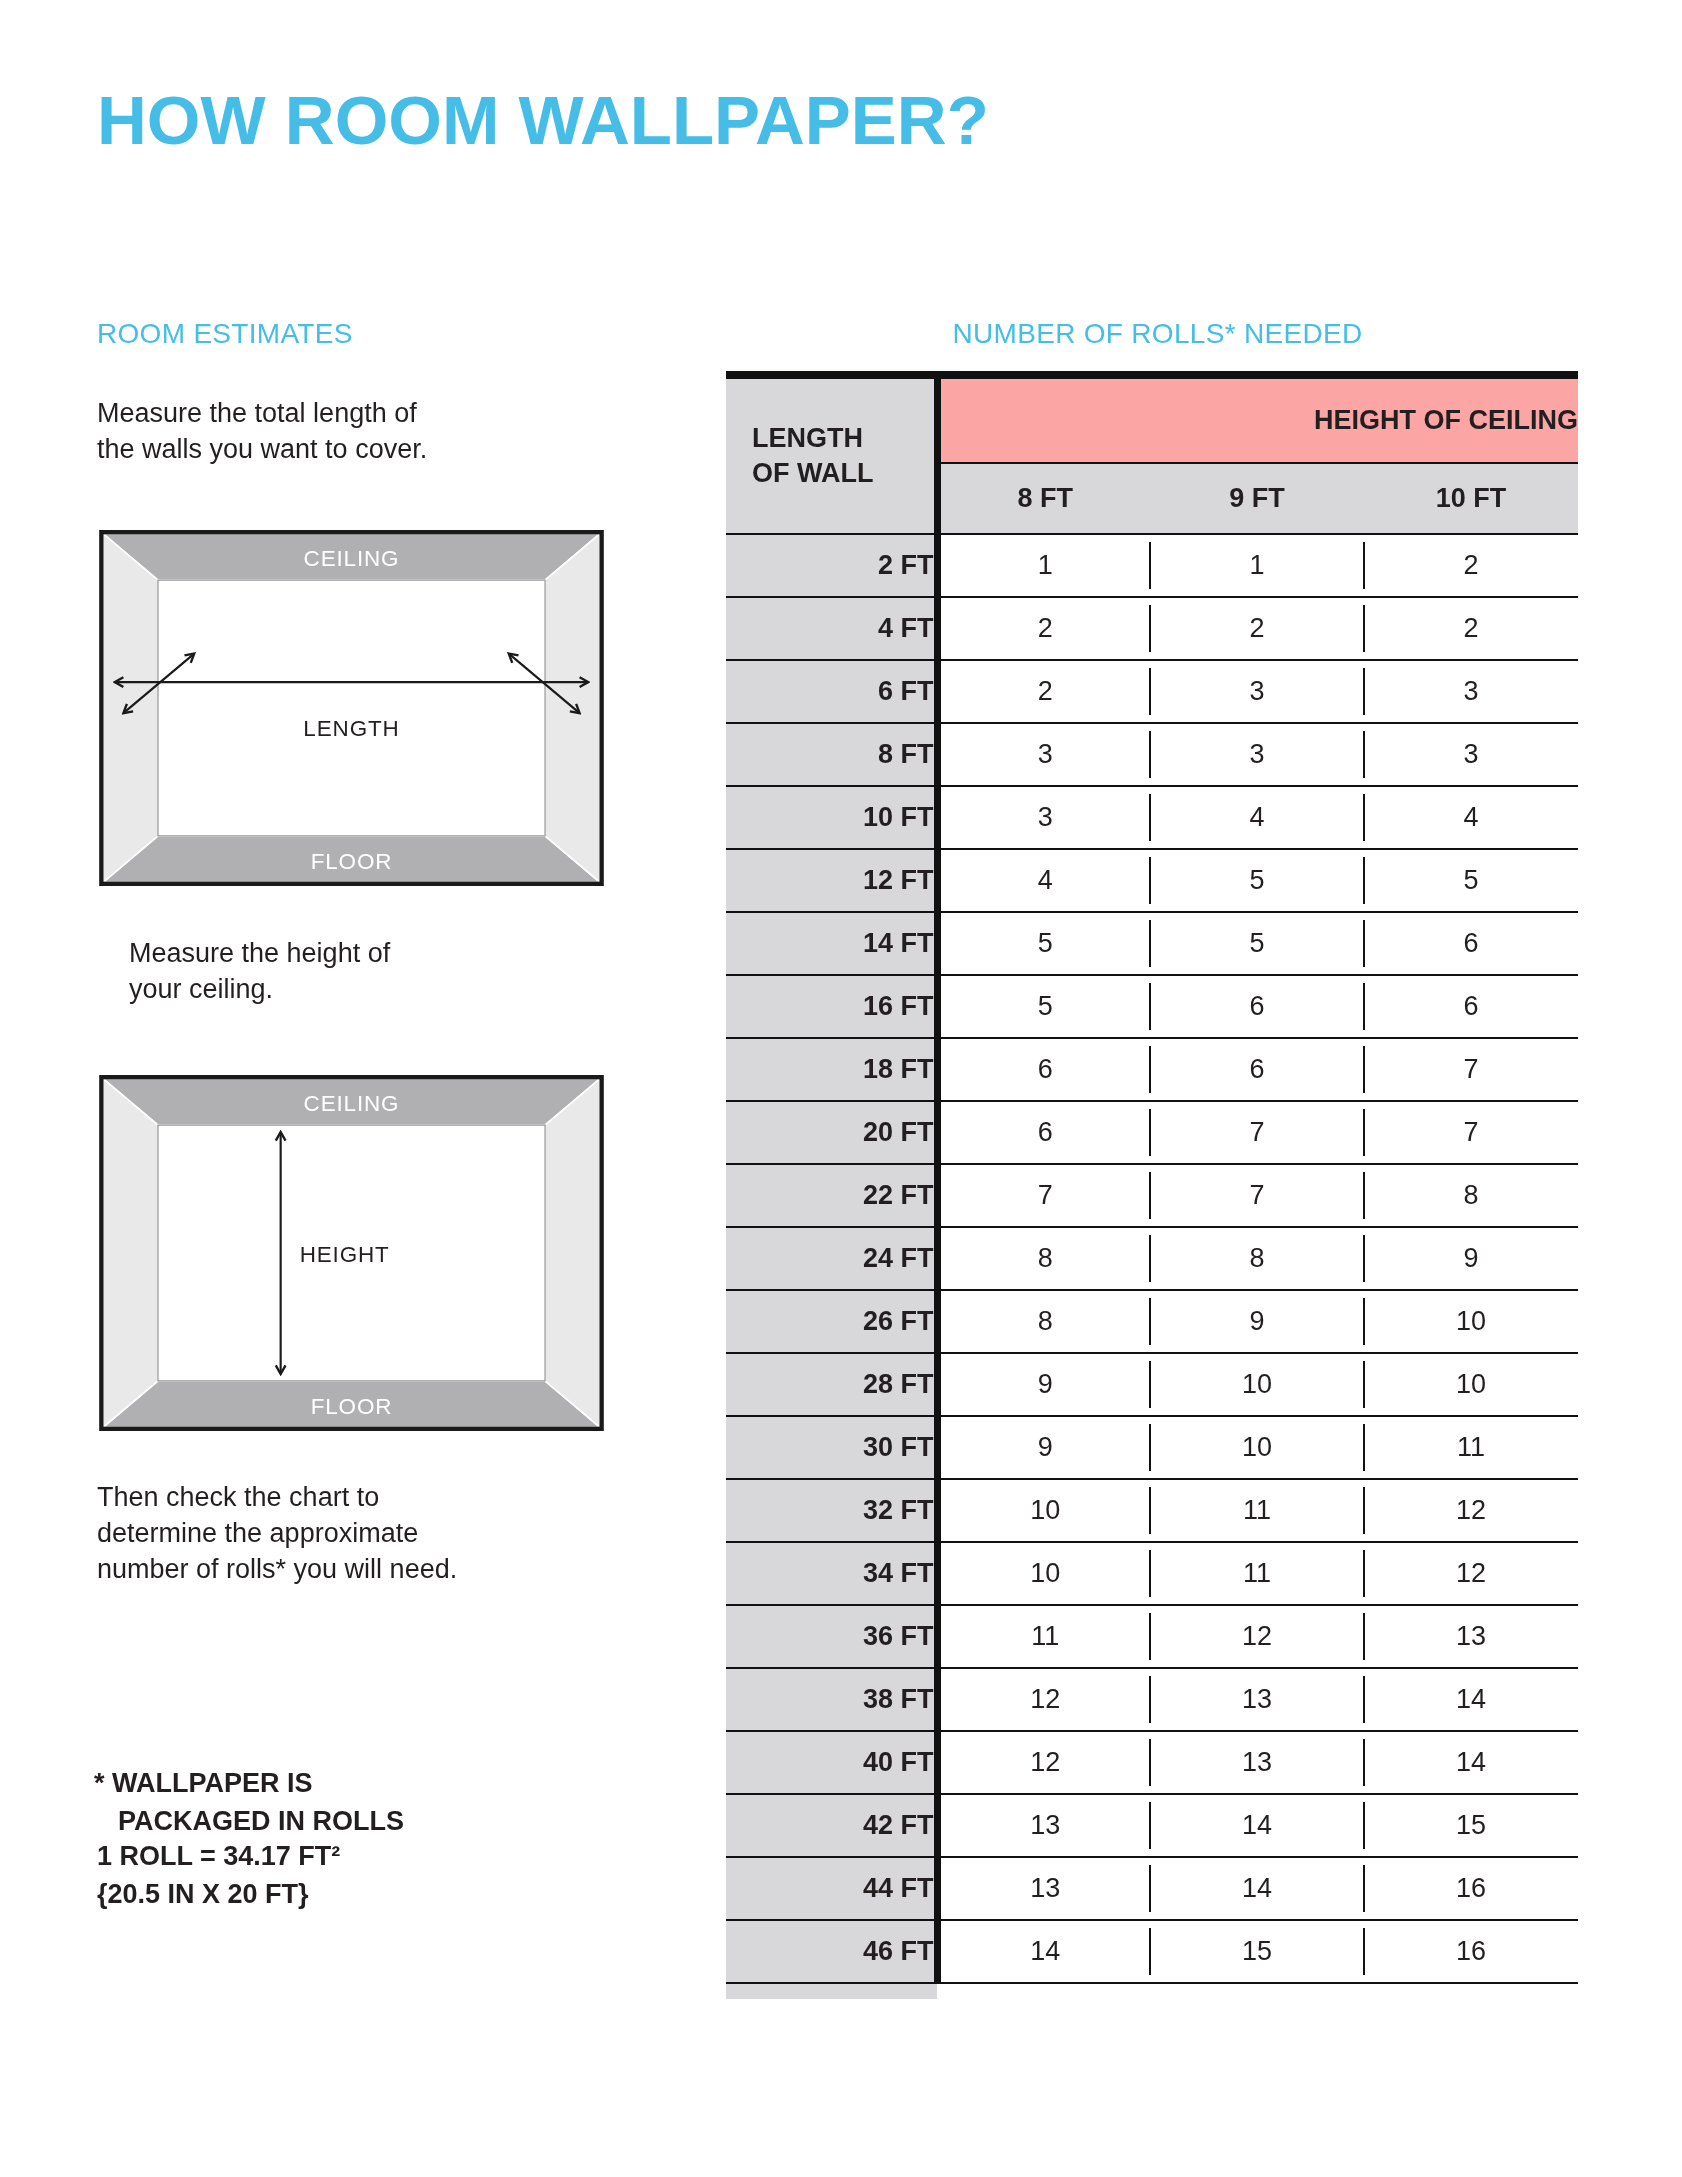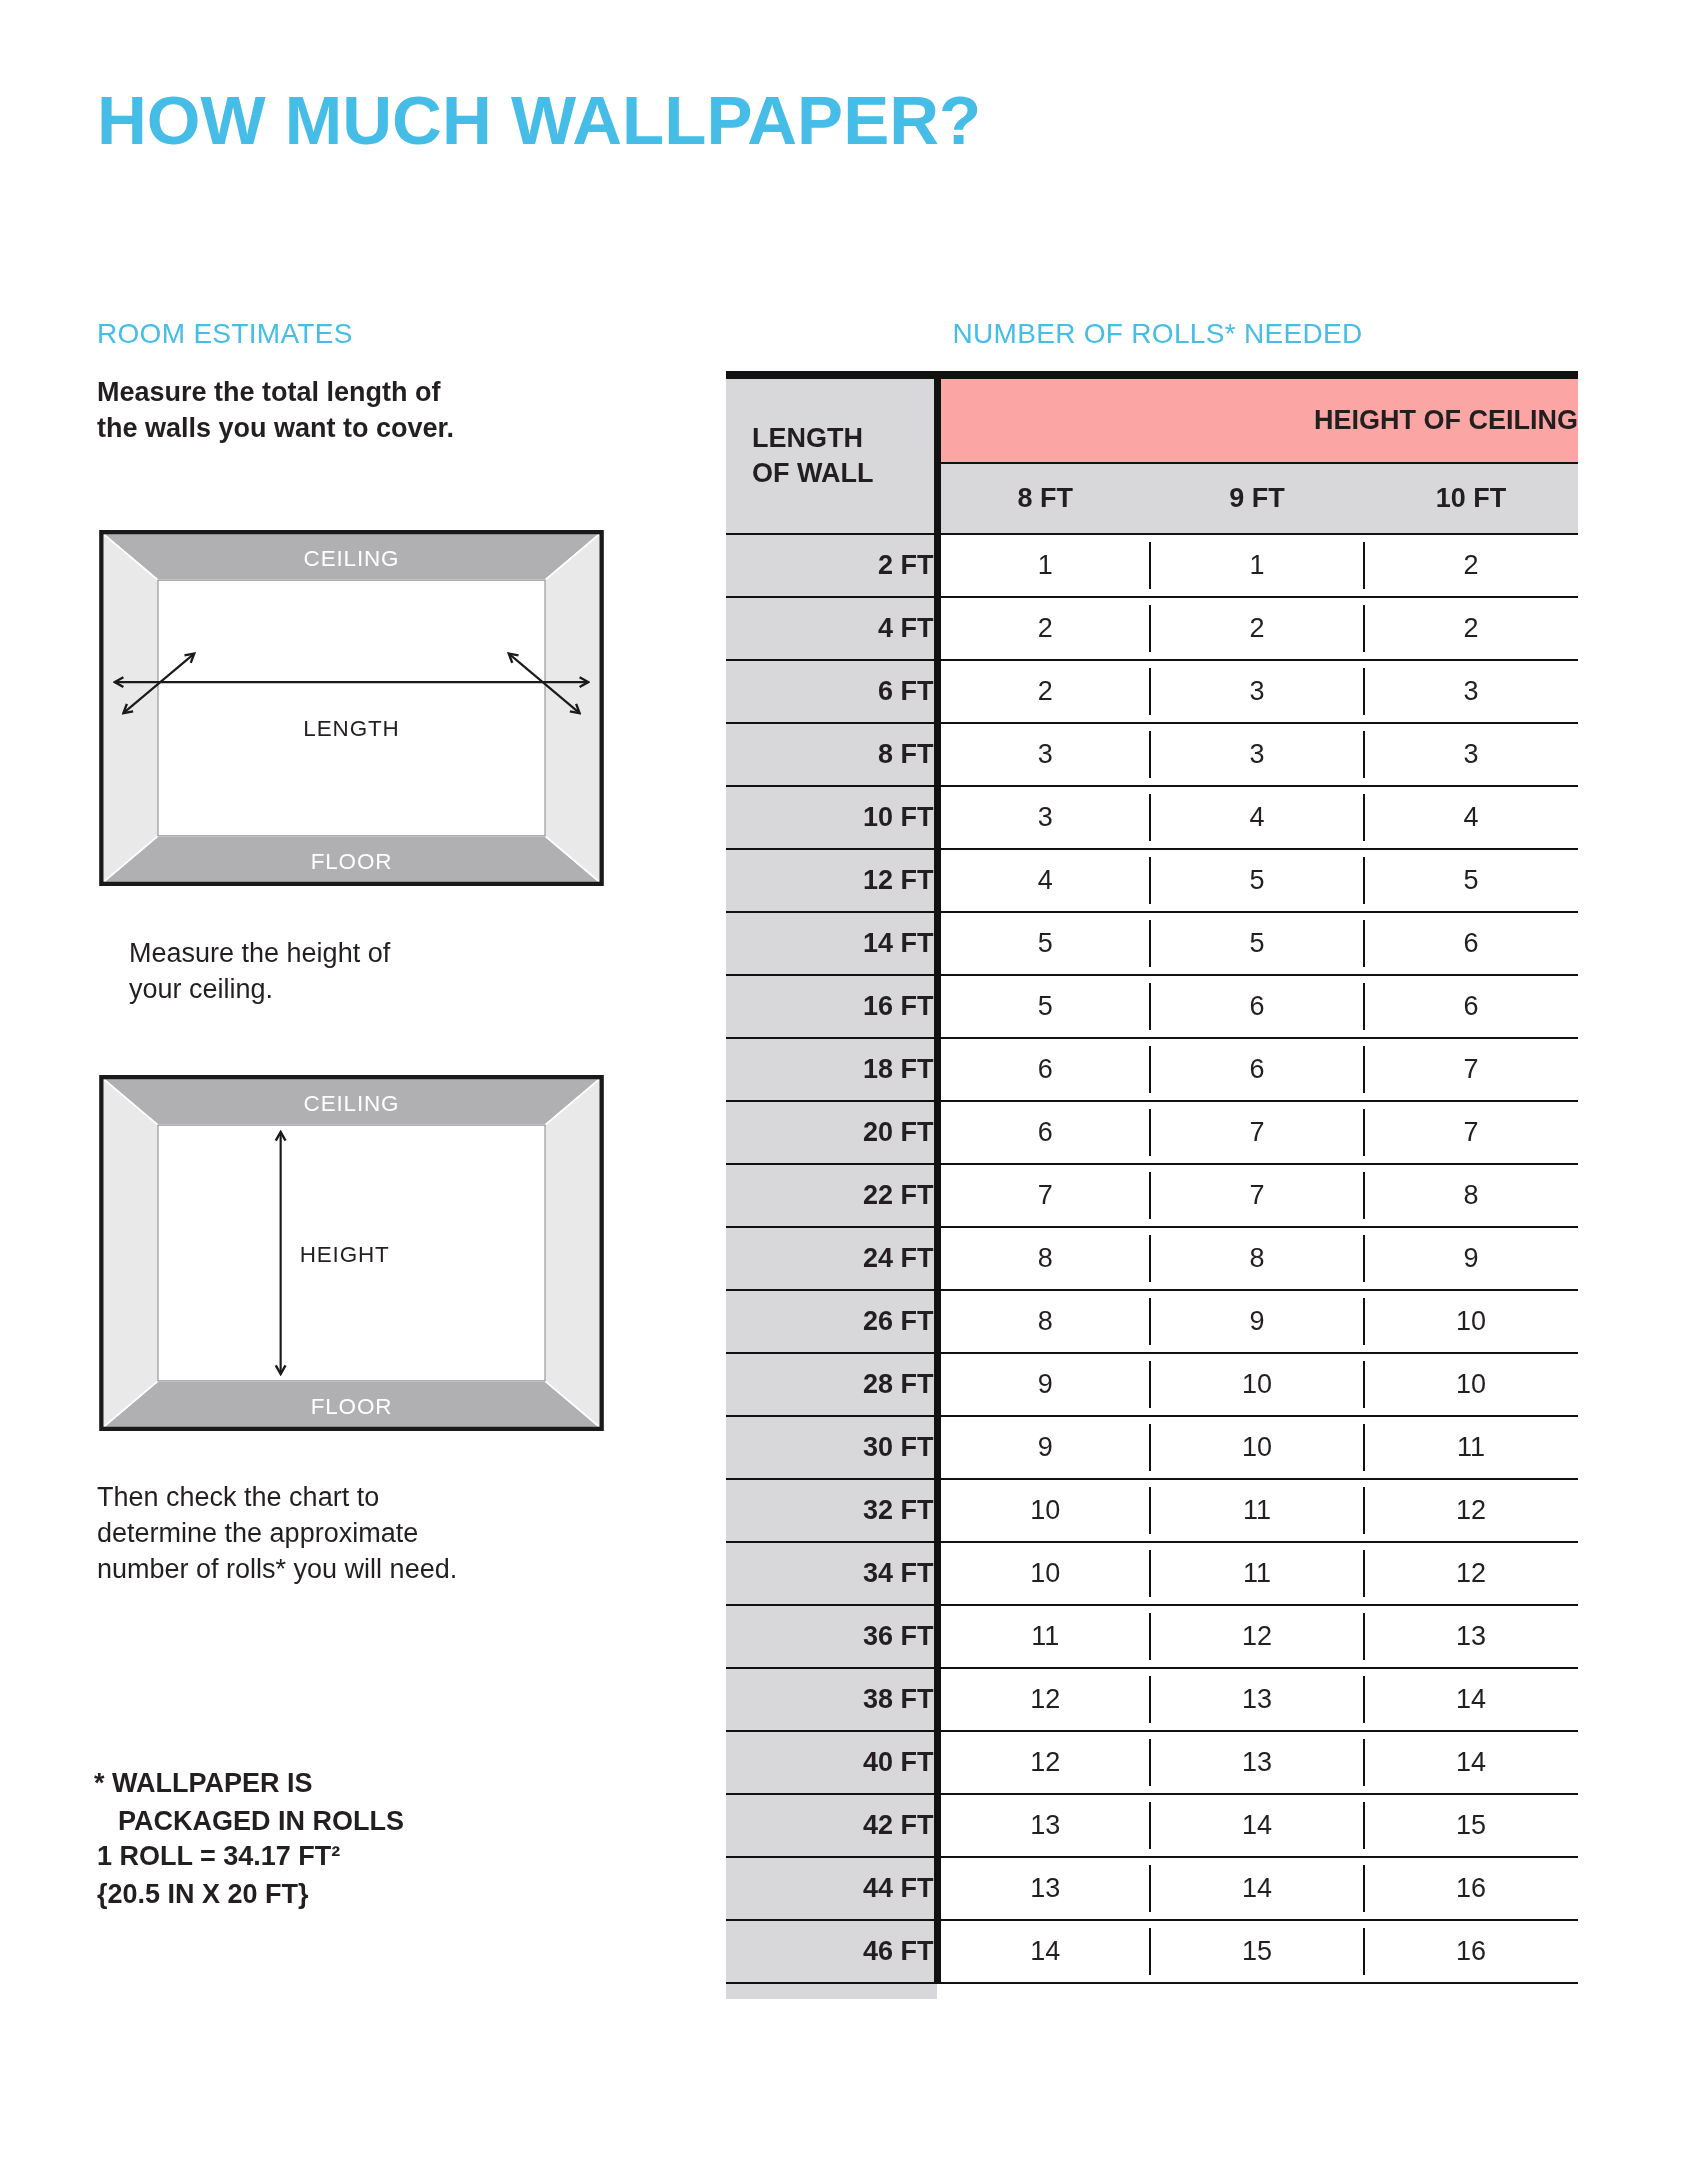--- a/index.html
+++ b/index.html
@@ -7,21 +7,21 @@
   body { font-family:"Liberation Sans","DejaVu Sans",sans-serif; color:#231F20; }
   .page { position:relative; width:1683px; height:2177px; background:#ffffff; overflow:hidden; }
 
   .main-title { position:absolute; left:97px; top:81px; font-size:69px; font-weight:bold; color:#45BDE7; }
 
   .section-heading { font-size:28px; font-weight:normal; color:#45BDE7; letter-spacing:0.3px; }
   .left-heading { position:absolute; left:97px; top:318px; }
   .right-heading { position:absolute; left:732px; top:318px; width:851px; text-align:center; }
 
   .body-text { position:absolute; left:97px; font-size:27px; line-height:1.33; white-space:pre-line; color:#231F20; }
-  .step1 { top:375px;font-weight:bold; }
+  .step1 { top:396px; }
   .step2 { top:936px;margin-left:32px; }
   .step3 { top:1480px; }
 
   .footnote { position:absolute; left:94px; top:1719px; font-size:27px; font-weight:bold; line-height:1.4;margin-top:46px; }
   .footnote .indent { padding-left:24px; }
   .roll-spec { position:absolute; left:97px; top:1838px; font-size:27px; font-weight:bold; line-height:1.4; }
 
   .diagram { position:absolute; left:99px; width:505px; height:356px; }
   .diagram-1 { top:530px; }
   .diagram-2 { top:1075px; }
@@ -41,21 +41,21 @@
   tbody td.cell { position:relative; }
   tbody td.cell + td.cell::before { content:""; position:absolute; left:-1.3px; top:7px; bottom:7px; width:2.6px; background:#111; }
   tfoot td { height:15.6px; border:none; background:#fff; }
   tfoot td.stub { background:#D8D8DA; }
 </style>
 </head>
 <body>
 
 <div class="page">
 
-  <h1 class="main-title">HOW MUCH WALLPAPER?</h1>
+  <h1 class="main-title">HOW ROOM WALLPAPER?</h1>
 
   <div class="section-heading left-heading">ROOM ESTIMATES</div>
   <div class="section-heading right-heading">NUMBER OF ROLLS* NEEDED</div>
 
   <div class="body-text step1">Measure the total length of
 the walls you want to cover.</div>
 
   <svg class="diagram diagram-1" viewBox="0 0 584 412" xmlns="http://www.w3.org/2000/svg">
     <defs>
       <marker id="ah1" viewBox="0 0 12 12" refX="10" refY="6" markerWidth="15" markerHeight="15" markerUnits="userSpaceOnUse" orient="auto-start-reverse">

